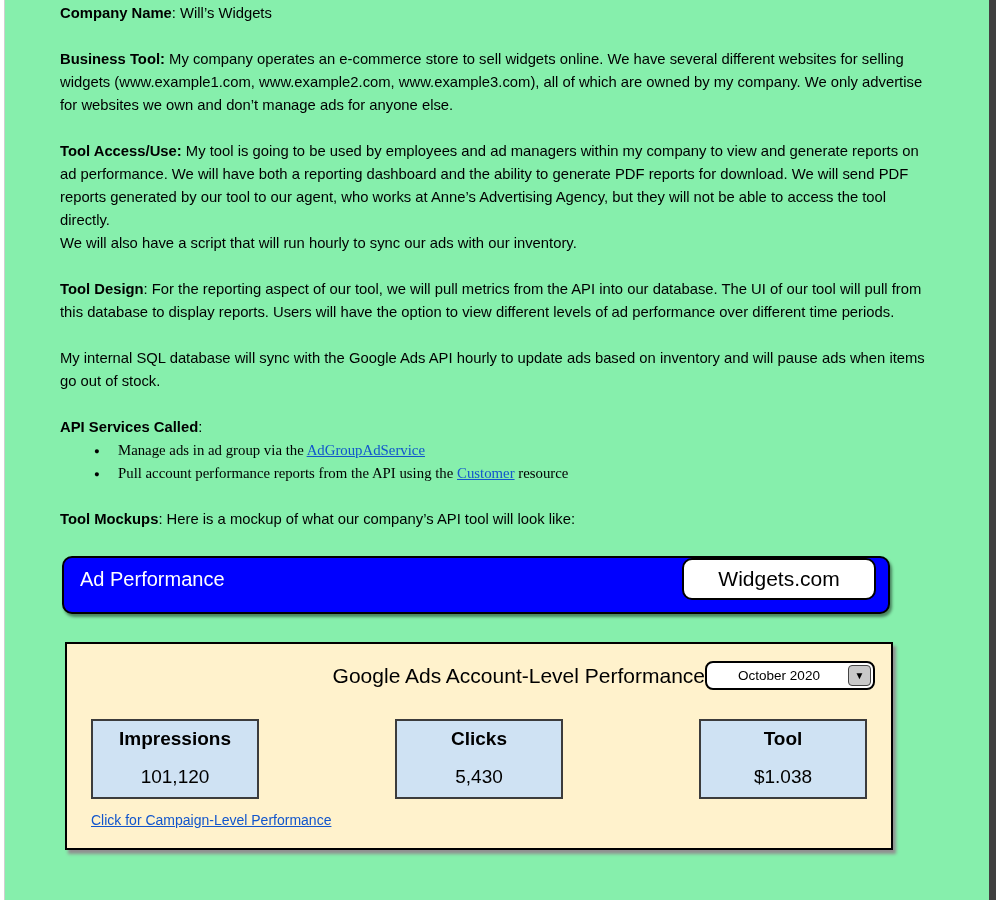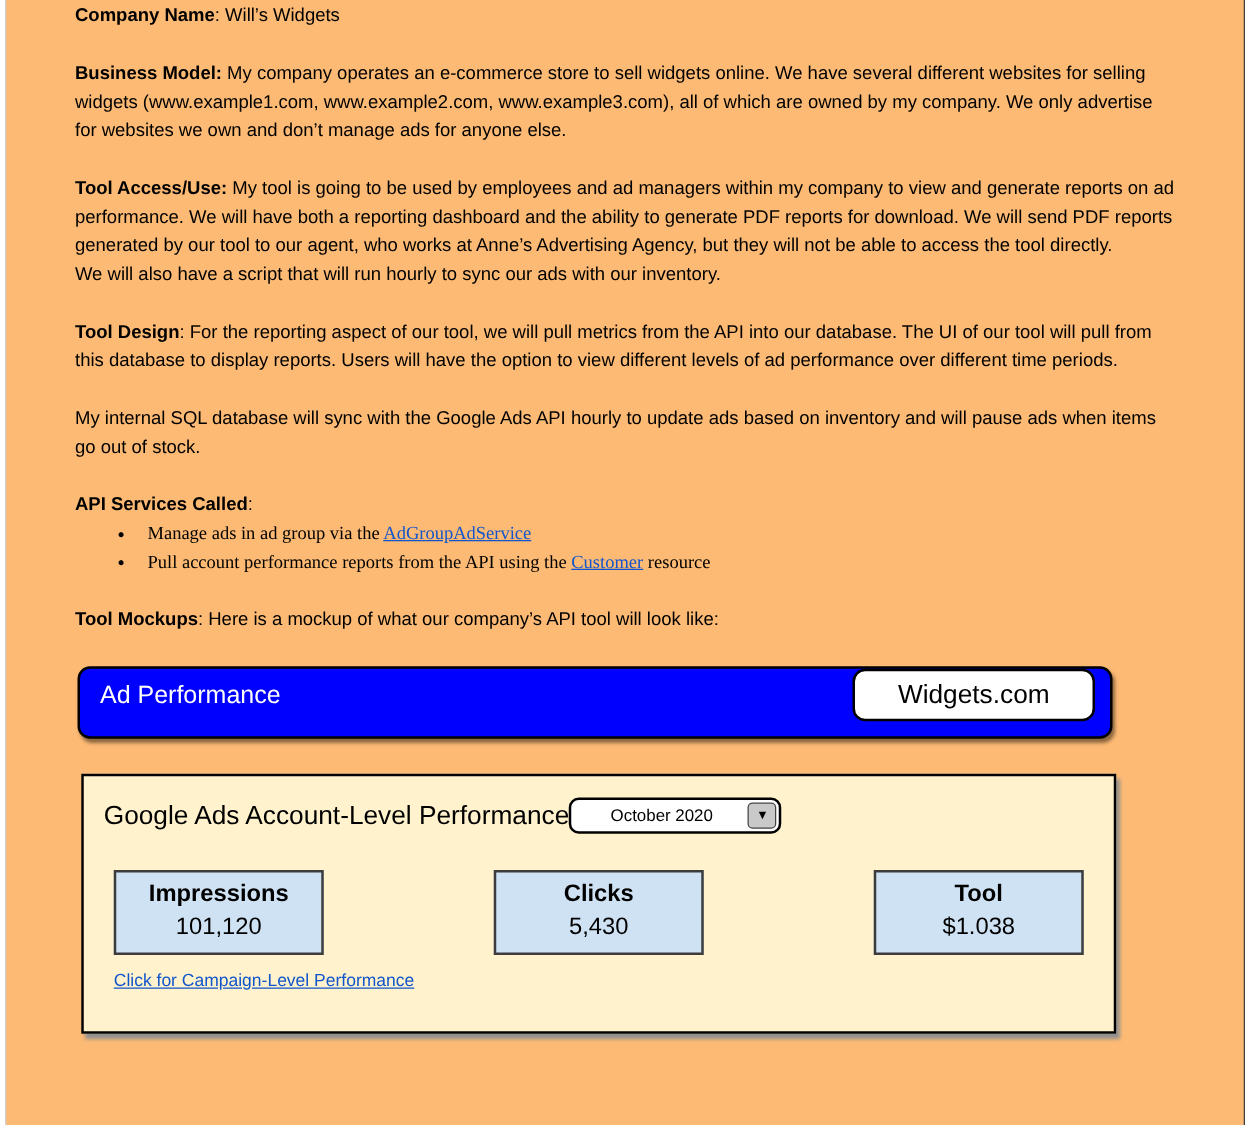--- a/index.html
+++ b/index.html
@@ -6,22 +6,22 @@
   body {
     width:1000px; height:900px; overflow:hidden;
     font-family:"Liberation Sans", sans-serif;
     color:#000;
   }
   .page {
     box-sizing:border-box;
     margin-left:4px;
     width:992px; height:900px;
     border-left:1px solid #cfcfcf;
-    border-right:1px solid #404040;
-    background:#fdba74;
+    border-right:7px solid #404040;
+    background:#86efac;
     padding:2px 55px 0 55px;
     overflow:hidden;
   }
   .para {
     font-size:14.8px; line-height:23px;
     margin:0 0 23px 0;
   }
   .para b { font-weight:bold; }
   .doc-link {
     color:var(--link_blue,#1155cc);
@@ -64,21 +64,21 @@
   }
   .panel {
     box-sizing:border-box;
     width:828px; height:208px;
     margin:28px 0 0 5px;
     background:var(--panel_cream,#fff2cc);
     border:2px solid #000;
     box-shadow:3px 4px 3px #909090;
     padding:17px 16px 10px 16px;
   }
-  .panel-head { display:flex; align-items:center; justify-content:flex-start; height:29px; }
+  .panel-head { display:flex; align-items:center; justify-content:flex-end; height:29px; }
   .panel-title { font-size:21px; }
   .dropdown {
     position:relative; box-sizing:border-box;
     width:170px; height:29px;
     background:#fff; border:2px solid #000; border-radius:8px;
     display:flex; align-items:center;
     cursor:pointer;
   }
   .dropdown-value {
     flex:1; text-align:center; font-size:13.5px;
@@ -92,21 +92,21 @@
     display:flex; align-items:center; justify-content:center;
     font-size:10px; color:#000;
     cursor:pointer;
   }
   .cards {
     display:flex; justify-content:space-between;
     margin-top:29px; padding:0 8px;
   }
   .card {
     box-sizing:border-box;
-    width:168px; height:68px;
+    width:168px; height:80px;
     background:var(--card_blue,#cfe2f3);
     border:2px solid #3c3c3c;
     display:flex; flex-direction:column; justify-content:space-between;
     text-align:center;
     padding:7px 4px 9px 4px;
   }
   .card-label { font-size:19px; font-weight:bold; }
   .card-value { font-size:19px; }
   .panel-link-row { margin:12px 0 0 8px; }
   .panel-link {
@@ -119,21 +119,21 @@
 </head>
 <body>
 
 <div class="page">
 
   <div class="para">
     <b>Company Name</b><span>: Will’s Widgets</span>
   </div>
 
   <div class="para">
-    <b>Business Model:</b><span> My company operates an e-commerce store to sell widgets online. We have several different websites for selling widgets (www.example1.com, www.example2.com, www.example3.com), all of which are owned by my company. We only advertise for websites we own and don’t manage ads for anyone else.</span>
+    <b>Business Tool:</b><span> My company operates an e-commerce store to sell widgets online. We have several different websites for selling widgets (www.example1.com, www.example2.com, www.example3.com), all of which are owned by my company. We only advertise for websites we own and don’t manage ads for anyone else.</span>
   </div>
 
   <div class="para">
     <div><b>Tool Access/Use:</b><span> My tool is going to be used by employees and ad managers within my company to view and generate reports on ad performance. We will have both a reporting dashboard and the ability to generate PDF reports for download. We will send PDF reports generated by our tool to our agent, who works at Anne’s Advertising Agency, but they will not be able to access the tool directly.</span></div>
     <div>We will also have a script that will run hourly to sync our ads with our inventory.</div>
   </div>
 
   <div class="para">
     <b>Tool Design</b><span>: For the reporting aspect of our tool, we will pull metrics from the API into our database. The UI of our tool will pull from this database to display reports. Users will have the option to view different levels of ad performance over different time periods.</span>
   </div>

